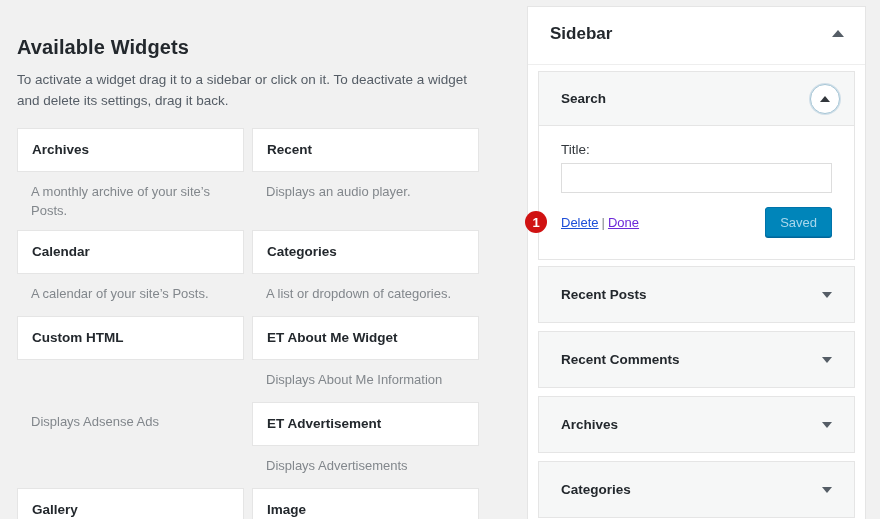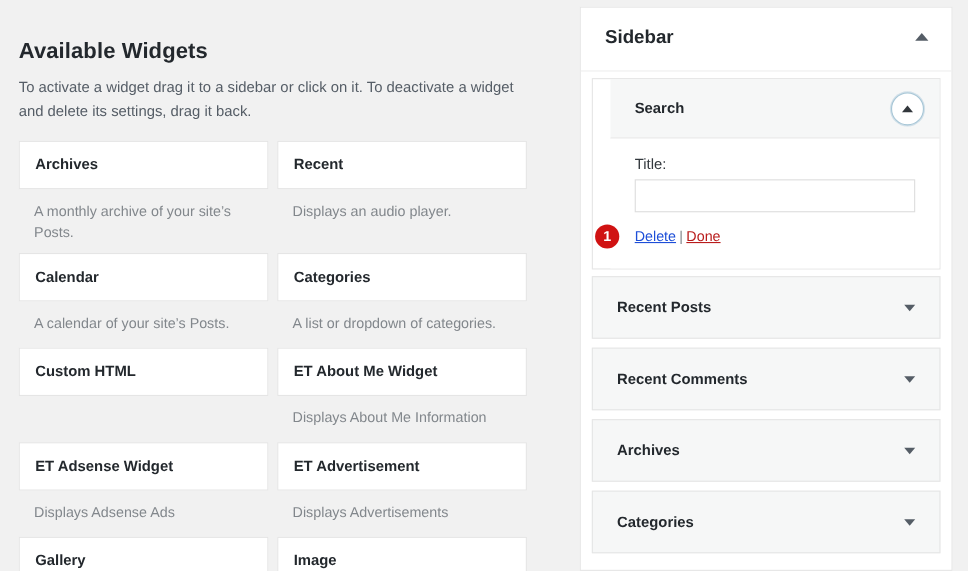--- a/index.html
+++ b/index.html
@@ -130,21 +130,20 @@
   .sb-widget {
     border: 1px solid #e5e5e5;
     background: #f6f7f7;
     box-sizing: border-box;
     margin-top: 8px;
   }
   .sb-widget:first-child { margin-top: 6px; }
 
   .sb-widget.open {
     background: #fff;
-    padding-left: 16px;
   }
   .sb-widget-head {
     height: 55px;
     display: flex;
     align-items: center;
     justify-content: space-between;
     padding: 0 14px 0 22px;
     box-sizing: border-box;
     cursor: pointer;
   }
@@ -228,21 +227,21 @@
     color: #555d66;
     white-space: nowrap;
   }
   .control-links a {
     text-decoration: underline;
   }
   .link-delete {
     color: #1d4ed8;
   }
   .link-done {
-    color: #b91c1c;
+    color: #6d28d9;
   }
   .sep {
     color: #82878c;
     padding: 0 3px;
   }
   .btn-saved {
     background: #0085ba;
     border: 1px solid #0073aa;
     color: #a8d7ec;
     font-size: 13px;
@@ -309,23 +308,20 @@
           <span class="widget-name">Custom HTML</span>
         </div>
       </div>
       <div class="widget-cell">
         <div class="widget-card">
           <span class="widget-name">ET About Me Widget</span>
         </div>
         <div class="widget-desc">Displays About Me Information</div>
       </div>
       <div class="widget-cell">
-        <div class="widget-card">
-          <span class="widget-name">ET Adsense Widget</span>
-        </div>
         <div class="widget-desc">Displays Adsense Ads</div>
       </div>
       <div class="widget-cell">
         <div class="widget-card">
           <span class="widget-name">ET Advertisement</span>
         </div>
         <div class="widget-desc">Displays Advertisements</div>
       </div>
       <div class="widget-cell">
         <div class="widget-card">
@@ -361,20 +357,21 @@
         </span>
       </div>
       <div class="sb-widget-body">
         <label class="field-label">Title:</label>
         <input class="text-input" type="text" value="" style="">
         <div class="widget-controls">
           <span class="badge-1">1</span>
           <span class="control-links">
             <a href="#" class="link-delete">Delete</a><span class="sep">|</span><a href="#" class="link-done">Done</a>
           </span>
+          <button class="btn-saved">Saved</button>
         </div>
       </div>
     </div>
 
     <div id="collapsed-list">
         <div class="sb-widget">
           <div class="sb-widget-head">
             <span class="sb-widget-title">Recent Posts</span>
             <span class="plain-toggle">
               <span class="tri tri-down"></span>

